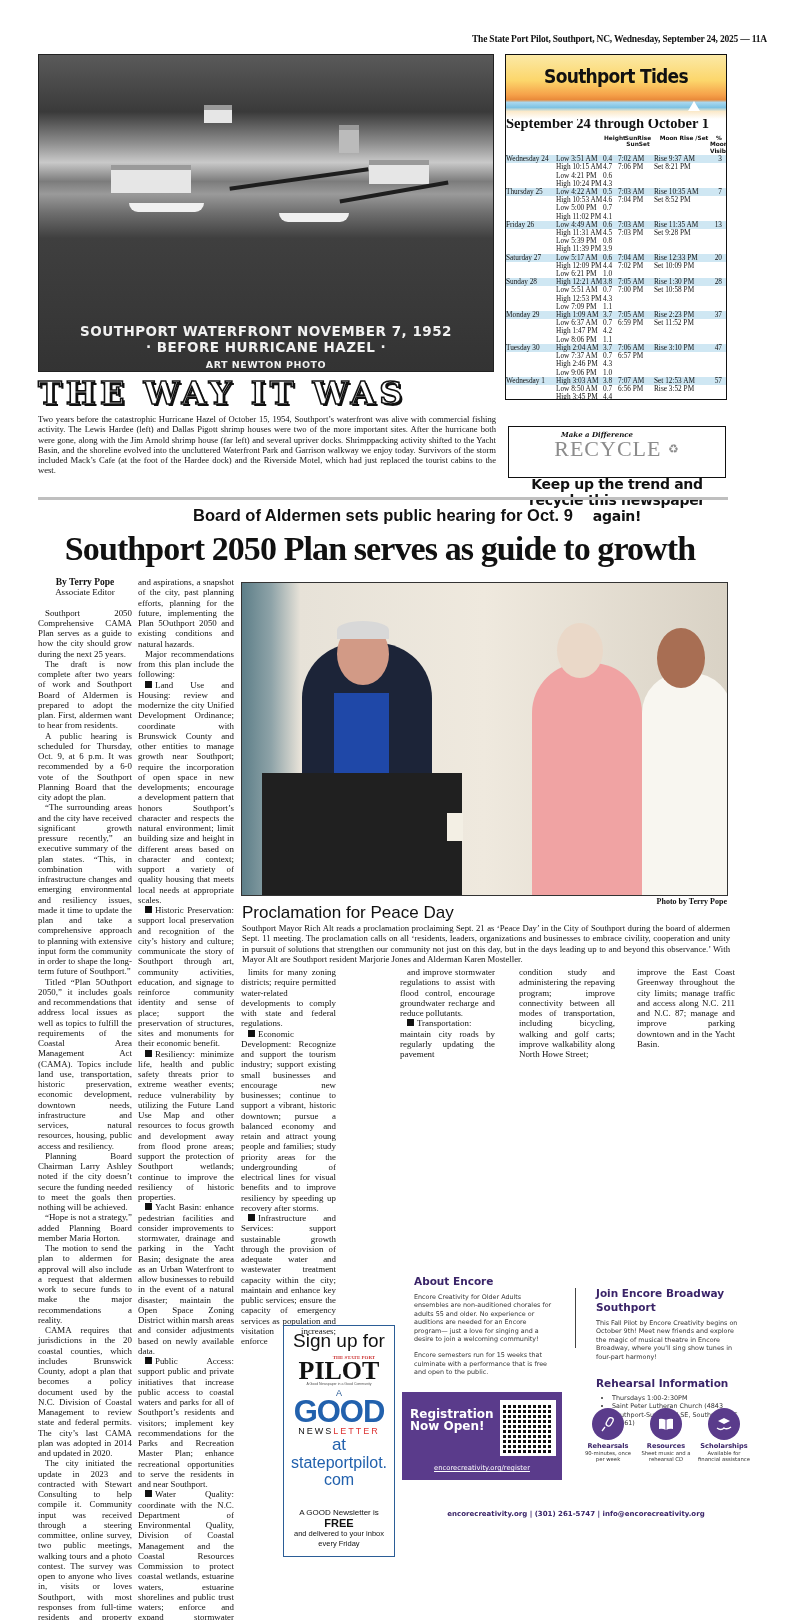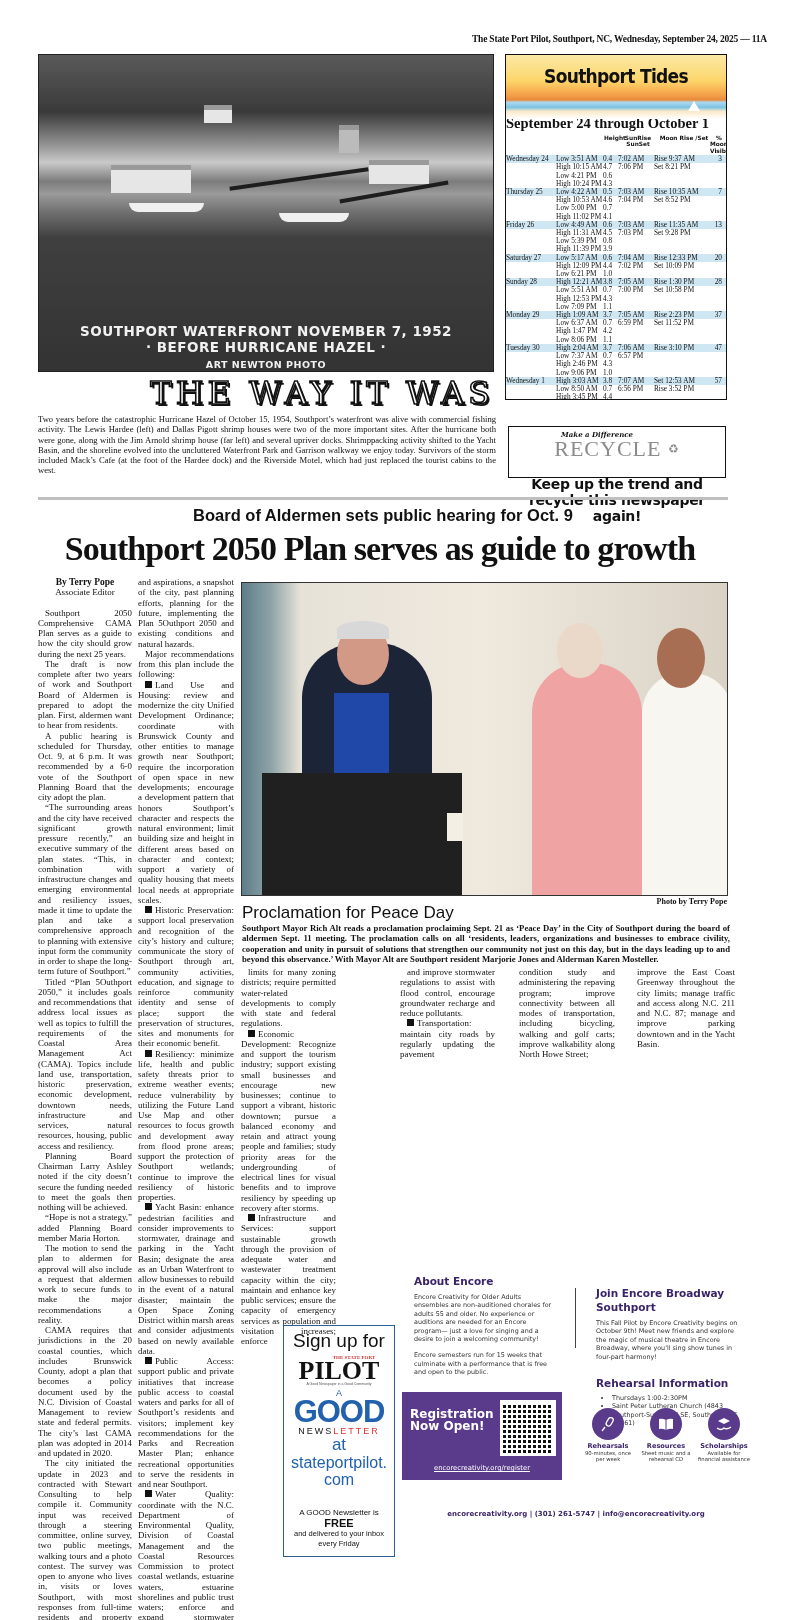--- a/index.html
+++ b/index.html
@@ -6,21 +6,21 @@
 body{width:791px;height:1620px;background:#fff;font-family:"Liberation Serif","DejaVu Serif",serif;color:#111;position:relative;overflow:hidden}
 .abs{position:absolute}
 .folio{top:34px;right:24px;font-size:9.5px;font-weight:bold;letter-spacing:-0.2px}
 
 .photo-hist{left:38px;top:54px;width:456px;height:318px;border:1px solid #222;overflow:hidden;
  background:linear-gradient(180deg,#5a5a5a 0%,#3a3a3a 18%,#8f8f8f 28%,#c9c9c9 34%,#7c7c7c 40%,#9a9a9a 44%,#6e6e6e 50%,#3f3f3f 58%,#333 100%)}
 .photo-hist .pier{position:absolute;height:4px;background:#1e1e1e}
 .photo-hist .house{position:absolute;background:#e6e6e6;border-top:5px solid #9a9a9a}
 .photo-hist .boat{position:absolute;height:9px;background:#f0f0f0;border-radius:0 0 10px 10px}
 .cap1{position:absolute;left:0;right:0;text-align:center;color:#f1f1f1;font-family:"DejaVu Sans",sans-serif;font-weight:bold;font-size:13.5px;letter-spacing:0.5px}
-.twiw{left:38px;top:374px;width:456px;text-align:right;font-family:"DejaVu Serif",serif;font-weight:400;font-size:32px;letter-spacing:4px;color:#fff;-webkit-text-stroke:1.6px #111;text-shadow:2px 2px 0 #111}
+.twiw{left:38px;top:374px;width:456px;text-align:left;font-family:"DejaVu Serif",serif;font-weight:700;font-size:32px;letter-spacing:4px;color:#fff;-webkit-text-stroke:1.6px #111;text-shadow:2px 2px 0 #111}
 .hist-text{left:38px;top:414px;width:458px;font-size:8.6px;line-height:10.3px;font-weight:normal;text-align:justify}
 
 .tides{left:505px;top:54px;width:222px;height:346px;border:1.5px solid #111;overflow:hidden}
 .tides-head{height:64px;position:relative;background:linear-gradient(180deg,#fbe9a6 0%,#fcd66b 40%,#f6a24a 62%,#e98a3a 70%,#a9d7ee 74%,#7ec3e3 82%,#fbe9c9 88%,#fff 100%)}
 .tides-title{position:absolute;top:10px;left:0;right:0;text-align:center;font-family:"DejaVu Sans",sans-serif;font-weight:bold;font-size:19px;letter-spacing:-0.8px;color:#111;transform:scaleX(.9)}
 .tides-range{font-weight:bold;font-size:14.5px;margin-top:-4px}
 .tide-cols{display:grid;grid-template-columns:54px 44px 14px 40px 52px 18px;font-family:"DejaVu Sans",sans-serif;font-size:5.8px;font-weight:bold;line-height:6.4px;text-align:center;padding:3px 0 1px 0}
 .tide-day{position:relative}
 .tide-row{display:grid;grid-template-columns:50px 47px 15px 36px 52px 18px;font-size:7.3px;line-height:8.2px;white-space:nowrap}
 .tide-row.first{background:#cfe7f3}
@@ -36,21 +36,21 @@
 
 .col{font-size:8.9px;line-height:10.25px;text-align:justify;hyphens:auto}
 .col p{text-indent:7px}
 .byline{text-align:center;font-weight:bold;font-size:9.5px;text-indent:0!important}
 .byrole{text-align:center;font-size:9px;text-indent:0!important;margin-bottom:10px}
 .sq{display:inline-block;width:7px;height:7px;background:#111;margin-right:3px;vertical-align:0}
 
 .photo-main{left:241px;top:582px;width:487px;height:314px;border:1px solid #333;overflow:hidden;background:linear-gradient(90deg,#5d7e88 0%,#8ea3a8 6%,#e7e2d8 12%,#efe9de 50%,#d9d2c5 100%)}
 .credit{right:64px;top:897px;font-weight:bold;font-size:8px}
 .cap-head{left:242px;top:903px;font-family:"Liberation Sans",sans-serif;font-size:17px}
-.cap-text{left:242px;top:923px;width:488px;font-size:8.7px;line-height:10.3px;font-weight:bold;text-align:justify}
+.cap-text{left:242px;top:923px;width:488px;font-size:8.7px;line-height:10.3px;font-weight:normal;text-align:justify}
 
 .nl{left:283px;top:1325px;width:112px;height:232px;border:1.5px solid #2b5d96;text-align:center;font-family:"Liberation Sans",sans-serif}
 
 .encore{left:400px;top:1130px;width:352px;height:470px;background:#fff}
 .enc-hero{position:absolute;left:0;top:0;width:352px;height:136px;background:linear-gradient(90deg,#4b2a7c 0%,#4f2d82 40%,#31224a 50%,#2b2535 100%)}
 .enc-h2{color:#3a2468;font-family:"DejaVu Sans",sans-serif;font-weight:bold;font-size:10.5px}
 .enc-p{font-family:"DejaVu Sans",sans-serif;font-size:6.4px;line-height:8.4px;color:#333}
 .reg{position:absolute;left:2px;top:262px;width:160px;height:88px;background:#5a3b8b;color:#fff}
 .icon-c{width:32px;height:32px;border-radius:50%;background:#5a3b8b;margin:0 auto 2px;display:flex;align-items:center;justify-content:center}
 .feat{width:52px;text-align:center;font-family:"DejaVu Sans",sans-serif}

